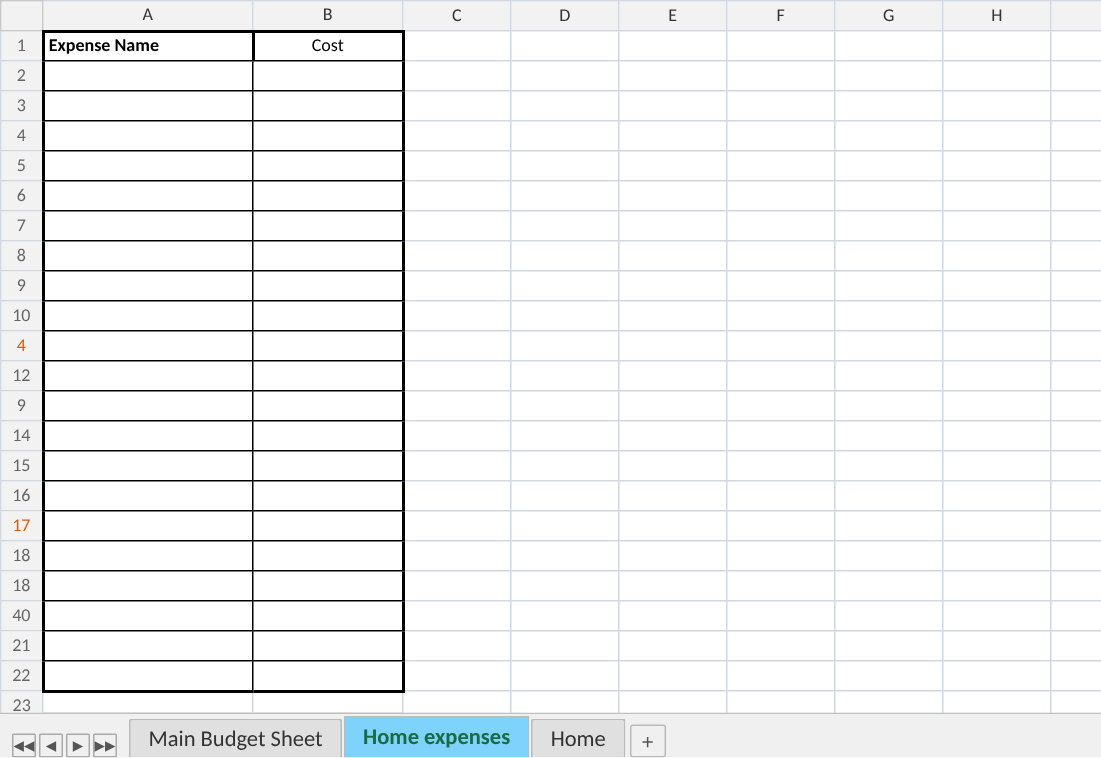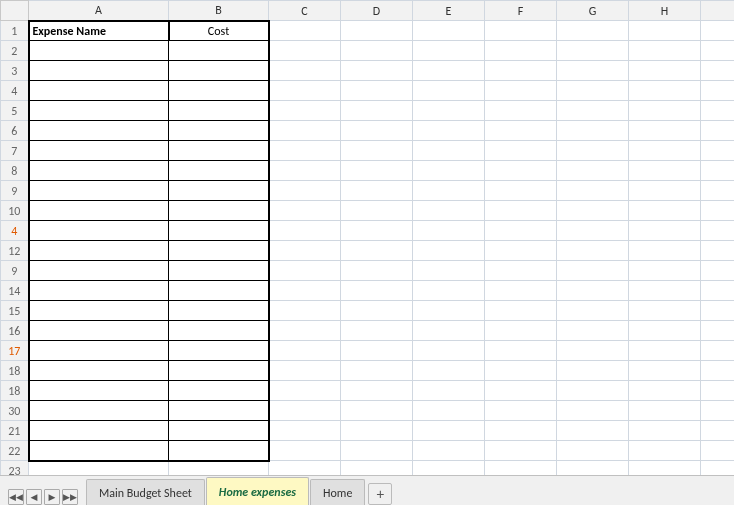--- a/index.html
+++ b/index.html
@@ -151,37 +151,36 @@
       border-radius: 1px;
     }
 
     .sheet-tab {
       height: 26px;
       padding: 0 12px;
       border: 1px solid #bbb;
       border-bottom: none;
       background: #e0e0e0;
       cursor: pointer;
-      font-size: 12px;
+      font-size: 15px;
       color: #333;
       display: flex;
       align-items: center;
       margin-right: 1px;
       border-radius: 2px 2px 0 0;
       white-space: nowrap;
     }
 
     .sheet-tab.active {
-      background: #fef9c3;
+      background: #7dd3fc;
       color: #1a6b43;
       font-weight: bold;
       border-color: #bbb;
       height: 28px;
       z-index: 2;
-      font-style: italic;
     }
 
     .add-tab-btn {
       width: 24px;
       height: 22px;
       background: none;
       border: 1px solid #bbb;
       border-radius: 2px;
       cursor: pointer;
       display: flex;
@@ -452,21 +451,21 @@
             <td style="border-left: 1px solid rgb(0, 0, 0); border-right: 2px solid rgb(0, 0, 0); border-top: none; border-bottom: 1px solid rgb(0, 0, 0);"></td>
             <td class="col-other"></td>
             <td class="col-other"></td>
             <td class="col-other"></td>
             <td class="col-other"></td>
             <td class="col-other"></td>
             <td class="col-other"></td>
             <td class="col-other"></td>
           </tr>
           <tr class="data-row">
-            <td class="row-num">30</td>
+            <td class="row-num">40</td>
             <td style="border-left: 2px solid rgb(0, 0, 0); border-right: 1px solid rgb(0, 0, 0); border-top: none; border-bottom: 1px solid rgb(0, 0, 0);"></td>
             <td style="border-left: 1px solid rgb(0, 0, 0); border-right: 2px solid rgb(0, 0, 0); border-top: none; border-bottom: 1px solid rgb(0, 0, 0);"></td>
             <td class="col-other"></td>
             <td class="col-other"></td>
             <td class="col-other"></td>
             <td class="col-other"></td>
             <td class="col-other"></td>
             <td class="col-other"></td>
             <td class="col-other"></td>
           </tr>

